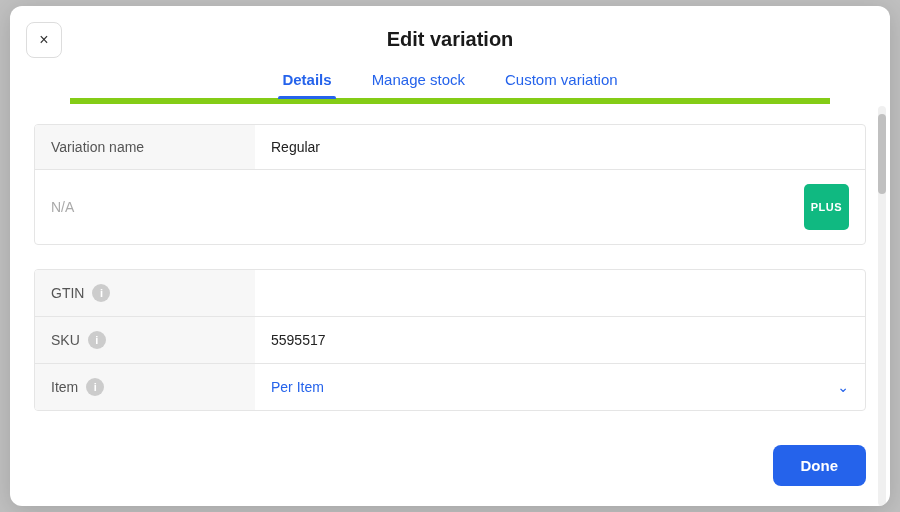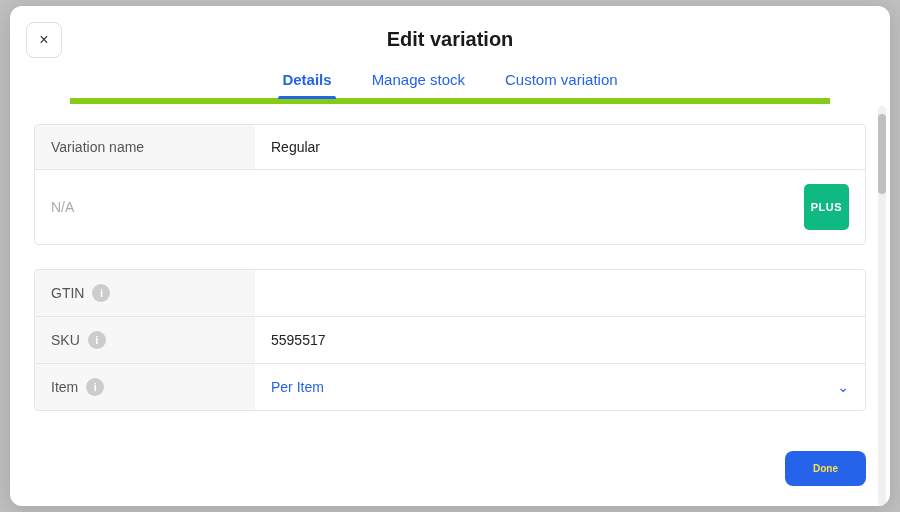--- a/index.html
+++ b/index.html
@@ -184,25 +184,25 @@
     }
     .dropdown-arrow {
       color: #2563eb;
       font-size: 14px;
     }
     .done-button {
       position: absolute;
       bottom: 18px;
       right: 24px;
       background: #2563eb;
-      color: #fde047;
+      color: #ffffff;
       border: none;
       border-radius: 8px;
       padding: 12px 28px;
-      font-size: 10px;
+      font-size: 15px;
       font-weight: 600;
       cursor: pointer;
     }
     .page-background-text {
       position: absolute;
       top: -22px;
       left: 0; right: 0;
       text-align: center;
       font-size: 22px;
       font-weight: 700;

